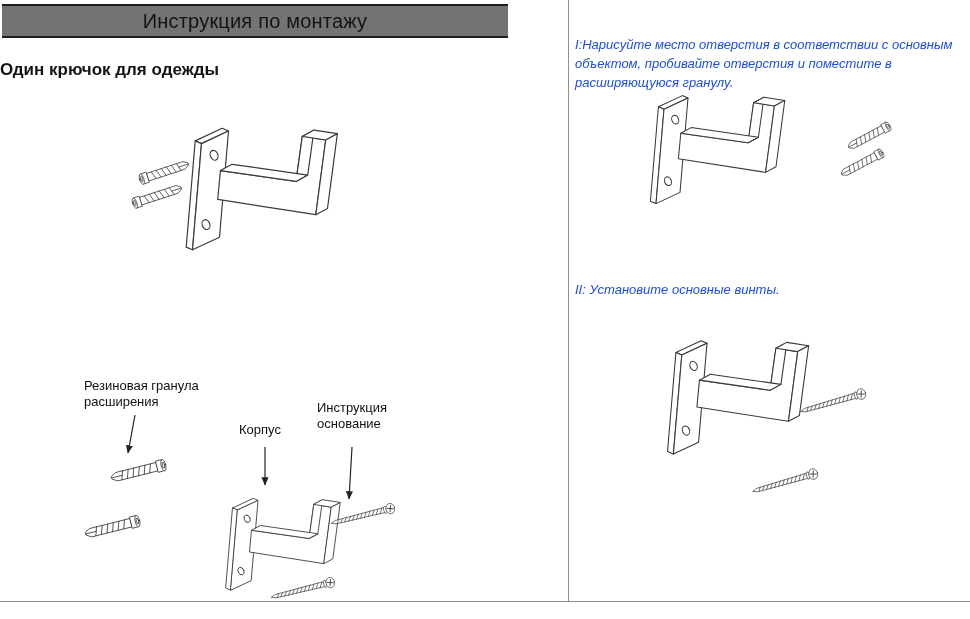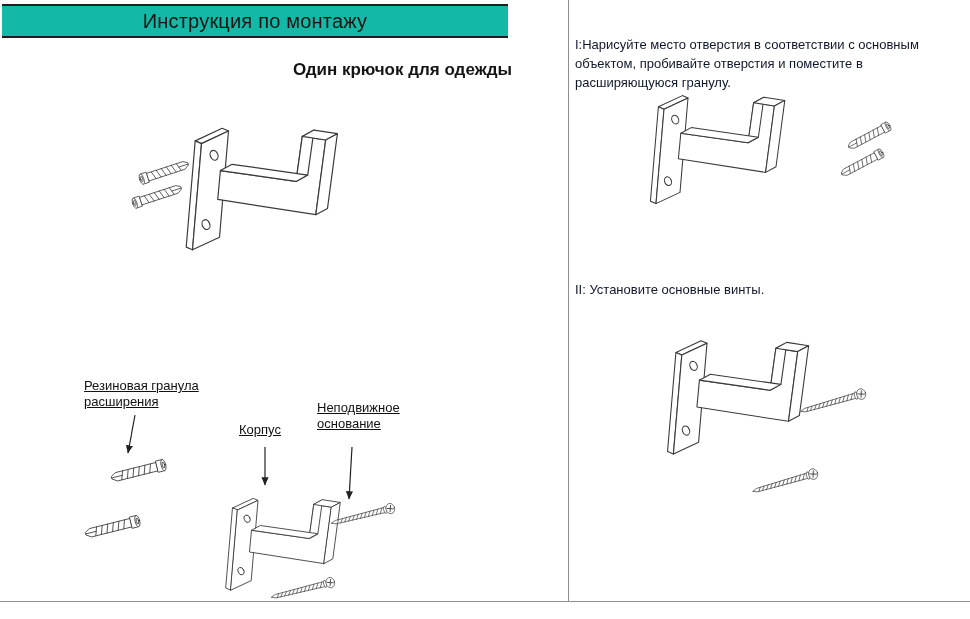--- a/index.html
+++ b/index.html
@@ -9,35 +9,35 @@
     background:#ffffff;
     font-family:"Liberation Sans", sans-serif;
     color:#141414;
     overflow:hidden;
   }
   .abs{position:absolute}
   svg{overflow:visible;display:block}
 
   .hdr{
     left:2px;top:4px;width:506px;height:34px;
-    background:#14b8a6;
+    background:#737373;
     border-top:2px solid #1f1f1f;
     border-bottom:2px solid #1f1f1f;
     display:flex;align-items:center;justify-content:center;
     font-size:20px;letter-spacing:0.2px;
   }
   .sub{
     left:0;top:60px;width:512px;
-    text-align:right;font-size:17px;font-weight:bold;
+    text-align:left;font-size:17px;font-weight:bold;
   }
   .step{
-    width:392px;font-size:13px;line-height:1.45;color:#0f172a;
+    width:392px;font-size:13px;line-height:1.45;color:#1d4ed8;font-style:italic;
   }
   .plabel{
-    font-size:13px;line-height:1.25;color:#111;text-decoration:underline;
+    font-size:13px;line-height:1.25;color:#111;
   }
   .vline{left:568px;top:0;width:1px;height:602px;background:#8f8f8f}
   .hline{left:0;top:601px;width:970px;height:1px;background:#8f8f8f}
 </style>
 </head>
 <body>
 
 <svg width="0" height="0" aria-hidden="true">
   <defs>
     <marker id="arrowhead" markerWidth="9" markerHeight="9" refX="6.5" refY="3" orient="auto">
@@ -104,21 +104,21 @@
 <div class="abs hline"></div>
 
 <svg class="abs" style="left:125px;top:108px" width="240" height="160">
   <use href="#sym-hook" transform="translate(36,-4) scale(0.9)"></use>
   <use href="#sym-dowel" transform="translate(62,46) rotate(-18) scale(-0.66,0.66)"></use>
   <use href="#sym-dowel" transform="translate(55,70) rotate(-18) scale(-0.66,0.66)"></use>
 </svg>
 
 <div class="abs plabel" style="left:84px;top:378px;width:132px">Резиновая гранула расширения</div>
 <div class="abs plabel" style="left:239px;top:422px">Корпус</div>
-<div class="abs plabel" style="left:317px;top:400px;width:115px">Неподвижное основание</div>
+<div class="abs plabel" style="left:317px;top:400px;width:115px">Инструкция основание</div>
 
 <svg class="abs" style="left:55px;top:368px" width="420" height="248">
   <line x1="80" y1="47" x2="73" y2="85" stroke="#222" stroke-width="1.2" marker-end="url(#arrowhead)"></line>
   <line x1="210" y1="79" x2="210" y2="117" stroke="#222" stroke-width="1.2" marker-end="url(#arrowhead)"></line>
   <line x1="297" y1="79" x2="294" y2="131" stroke="#222" stroke-width="1.2" marker-end="url(#arrowhead)"></line>
 
   <use href="#sym-dowel" transform="translate(52,100) rotate(-14) scale(0.72)"></use>
   <use href="#sym-dowel" transform="translate(26,156) rotate(-14) scale(0.72)"></use>
   <use href="#sym-hook" transform="translate(152,112) scale(0.68)"></use>
   <use href="#sym-screw" transform="translate(272,148) rotate(-14) scale(0.58)"></use>

